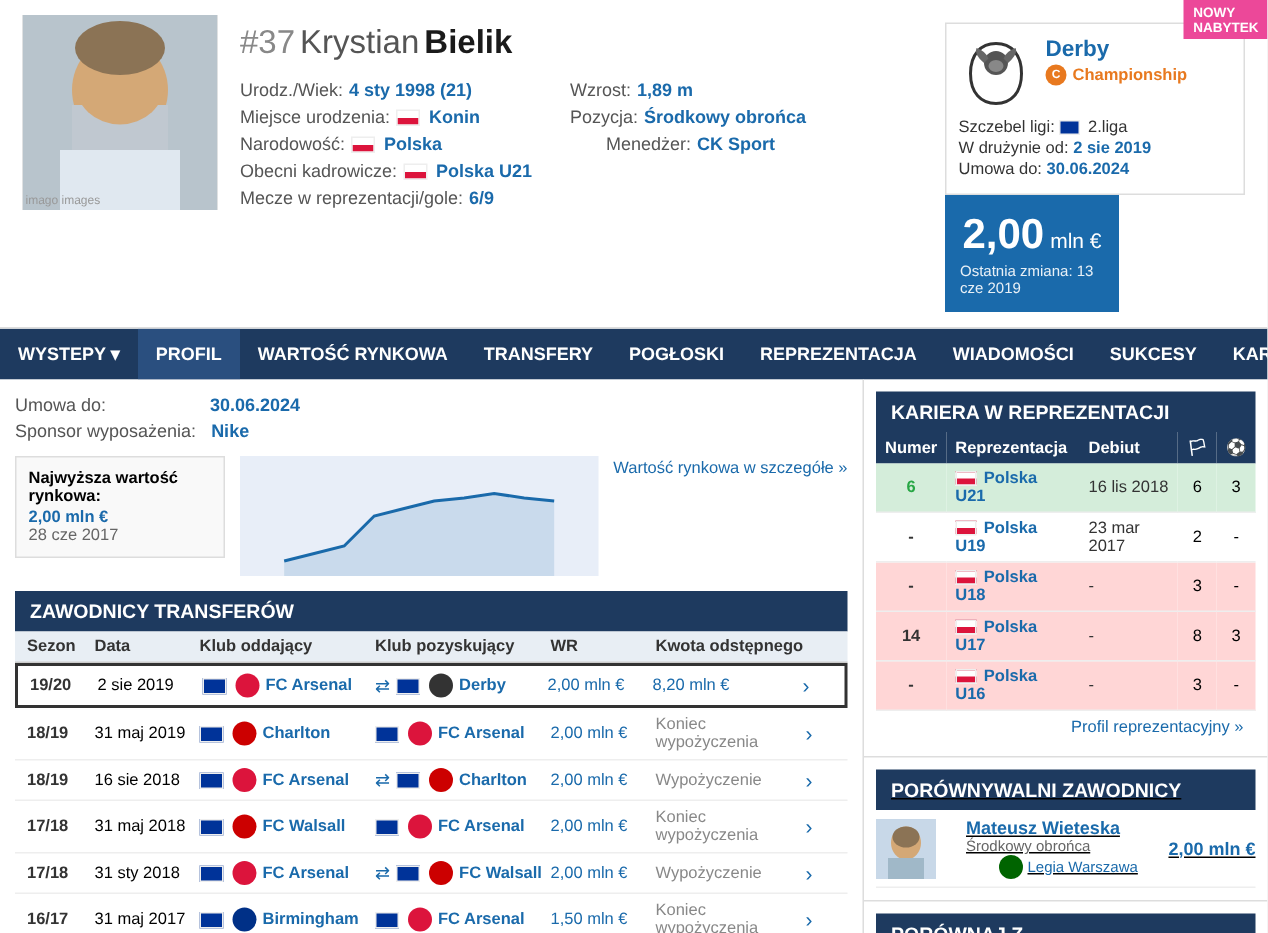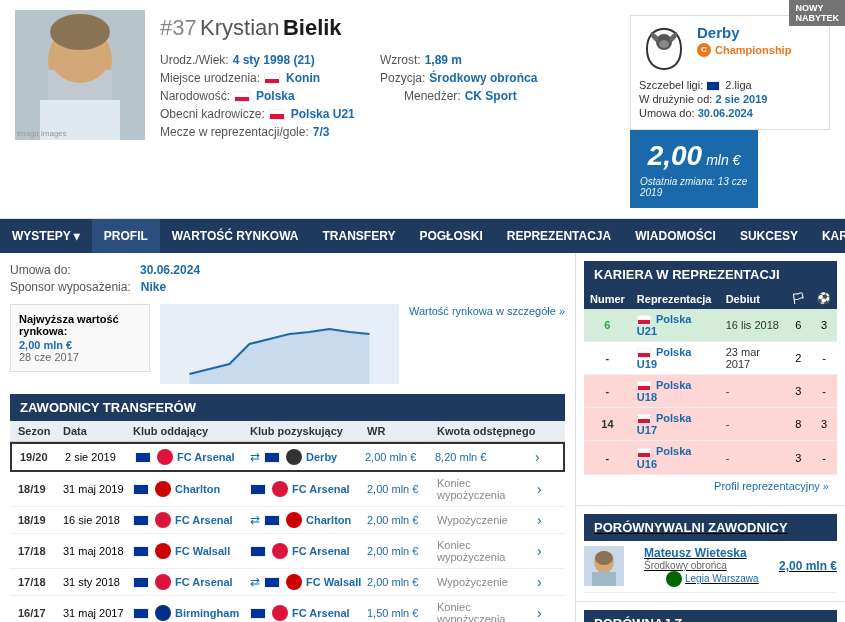--- a/index.html
+++ b/index.html
@@ -23,21 +23,21 @@
 
     
     .club-box { width: 200px; border: 1px solid #ddd; background: #fff; padding: 8px; flex-shrink: 0; }
     .club-box-header { display: flex; align-items: flex-start; gap: 8px; }
     .club-name { font-size: 15px; font-weight: bold; color: #1a6aab; }
     .club-league { display: flex; align-items: center; gap: 4px; font-size: 11px; color: #e8791f; font-weight: bold; margin-top: 2px; }
     .club-details { font-size: 11px; color: #333; margin-top: 5px; }
     .club-details div { margin-bottom: 2px; }
 
     
-    .market-value-box { width: 128px; background: #1a6aab; color: #fff; display: flex; flex-direction: column; align-items: center; justify-content: center; padding: 10px; flex-shrink: 0; font-style: italic; }
+    .market-value-box { width: 116px; background: #1a6aab; color: #fff; display: flex; flex-direction: column; align-items: center; justify-content: center; padding: 10px; flex-shrink: 0; }
     .mv-amount { font-size: 28px; font-weight: bold; }
     .mv-currency { font-size: 14px; }
     .mv-note { font-size: 10px; margin-top: 4px; opacity: 0.9; }
 
     
     .nav-bar { background: #1e3a5f; display: flex; align-items: center; padding: 0; }
     .nav-item { color: #fff; padding: 10px 12px; cursor: pointer; font-size: 12px; font-weight: bold; text-transform: uppercase; white-space: nowrap; }
     .nav-item.active { background: #2a4f7f; }
 
     
@@ -79,21 +79,21 @@
     .sp-info { flex: 1; }
     .sp-name { color: #1a6aab; font-weight: bold; font-size: 12px; }
     .sp-position { color: #666; font-size: 10px; }
     .sp-club { color: #1a6aab; font-size: 10px; }
     .sp-value { color: #1a6aab; font-weight: bold; font-size: 12px; }
 
     
     .compare-section { padding: 8px; border-top: 1px solid #ddd; }
 
     .header-wrapper { position: relative; background: #fff; }
-    .new-badge { position: absolute; top: 0; right: 0; background: #737373; color: #fff; font-size: 9px; padding: 3px 6px; font-weight: bold; writing-mode: horizontal-tb; }
+    .new-badge { position: absolute; top: 0; right: 0; background: #ec4899; color: #fff; font-size: 9px; padding: 3px 6px; font-weight: bold; writing-mode: horizontal-tb; }
 
     
     .derby-logo { width: 50px; height: 50px; }
 
     .league-icon { display: inline-block; width: 14px; height: 14px; background: #e8791f; border-radius: 50%; font-size: 8px; color: #fff; text-align: center; line-height: 14px; }
 
     .row-arrow { color: #1a6aab; font-size: 14px; }
 
     
     .legia-icon { display: inline-block; width: 16px; height: 16px; background: #006400; border-radius: 50%; flex-shrink: 0; }
@@ -169,21 +169,21 @@
           </div>
         </div>
         <div>
           <div class="info-row">
             <span class="info-label">Obecni kadrowicze:</span>
             <span class="flag flag-pl"></span>
             <span class="info-value">Polska U21</span>
           </div>
           <div class="info-row" style="margin-top:4px;">
             <span class="info-label">Mecze w reprezentacji/gole:</span>
-            <span class="info-value">7/3</span>
+            <span class="info-value">6/9</span>
           </div>
         </div>
       </div>
     </div>
 
     <div style="display:flex; flex-direction:column; gap:0; align-self:stretch; margin-top:5px;">
       <div class="club-box">
         <div class="club-box-header">
 
           <svg class="derby-logo" viewBox="0 0 50 50">

